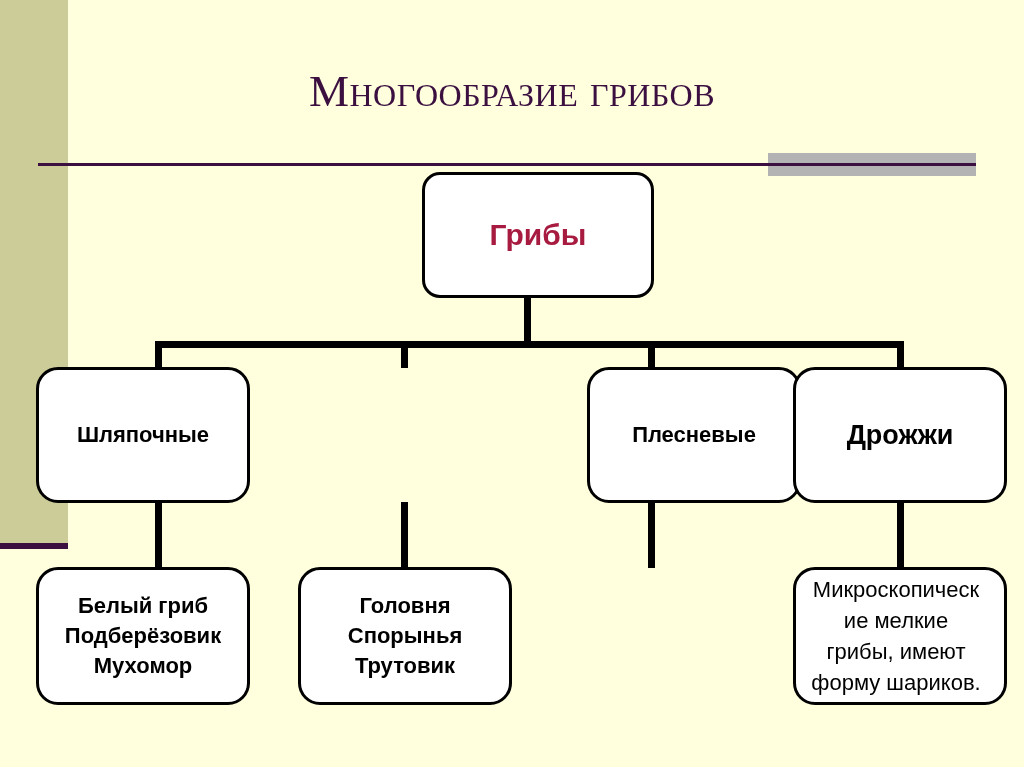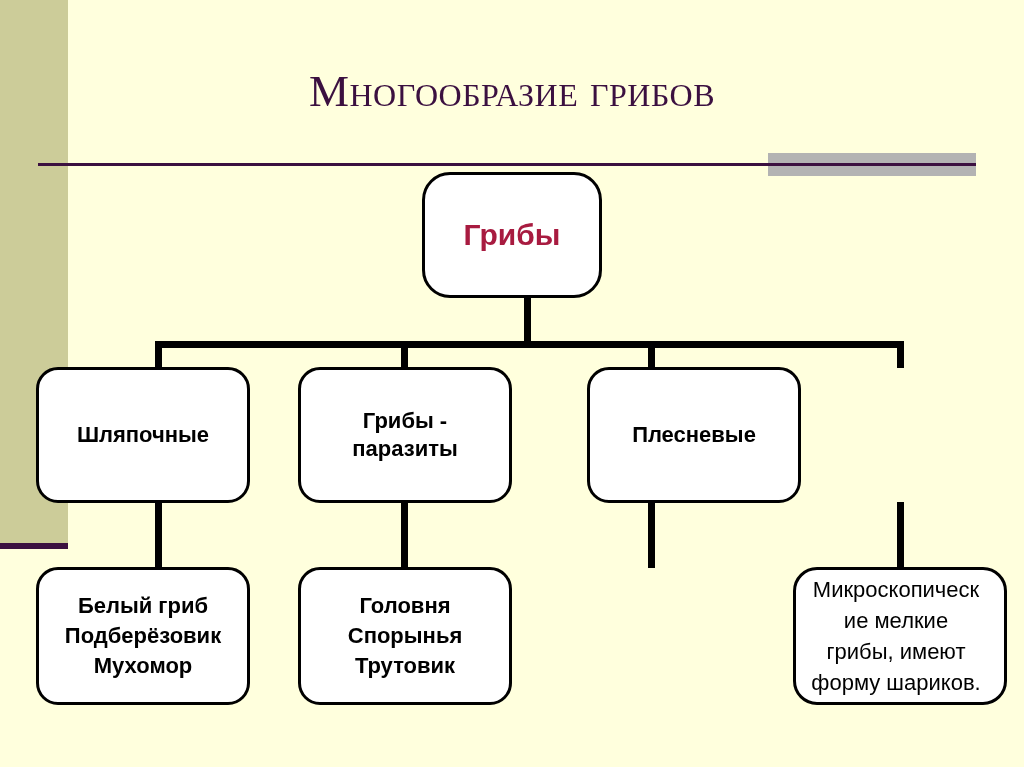--- a/index.html
+++ b/index.html
@@ -80,22 +80,22 @@
     text-align: center;
   }
   .node-label {
     display: block;
     width: 100%;
     white-space: pre-line;
   }
 
   .node.root {
     left: 422px; top: 172px;
-    width: 180px; height: 126px;
-    border-radius: 28px;
+    width: 232px; height: 126px;
+    border-radius: 18px;
   }
   .node.root .node-label {
     color: #a81b40;
     font-weight: bold;
     font-size: 30px;
     line-height: 36px;
   }
 
   .node.lvl2 {
     top: 367px;
@@ -116,21 +116,20 @@
     width: 214px;
   }
   .node.lvl3 .node-label {
     color: #000000;
     font-weight: bold;
     font-size: 22px;
     line-height: 30px;
   }
   .node.lvl3.note {
     overflow: visible;
-    border-radius: 24px;
   }
   .node.lvl3.note .node-label {
     font-weight: normal;
     font-size: 22px;
     line-height: 31px;
     width: 222px;
     margin-left: -8px;
   }
 
   .c1 { left: 36px; border-radius: 22px; }
@@ -165,26 +164,25 @@
   <div class="conn" style="left:648px; top:502px; width:7px; height:66px;"></div>
   <div class="conn" style="left:897px; top:502px; width:7px; height:66px;"></div>
 
   <div class="node root">
     <span class="node-label">Грибы</span>
   </div>
 
   <div class="node lvl2 c1">
     <span class="node-label">Шляпочные</span>
   </div>
-  <div class="node lvl2 c2">
-    <span class="node-label">Грибы -
-паразиты</span>
-  </div>
   <div class="node lvl2 c3">
     <span class="node-label">Плесневые</span>
+  </div>
+  <div class="node lvl2 c4 big">
+    <span class="node-label">Дрожжи</span>
   </div>
 
   <div class="node lvl3 c1">
     <span class="node-label">Белый гриб
 Подберёзовик
 Мухомор</span>
   </div>
   <div class="node lvl3 c2">
     <span class="node-label">Головня
 Спорынья

